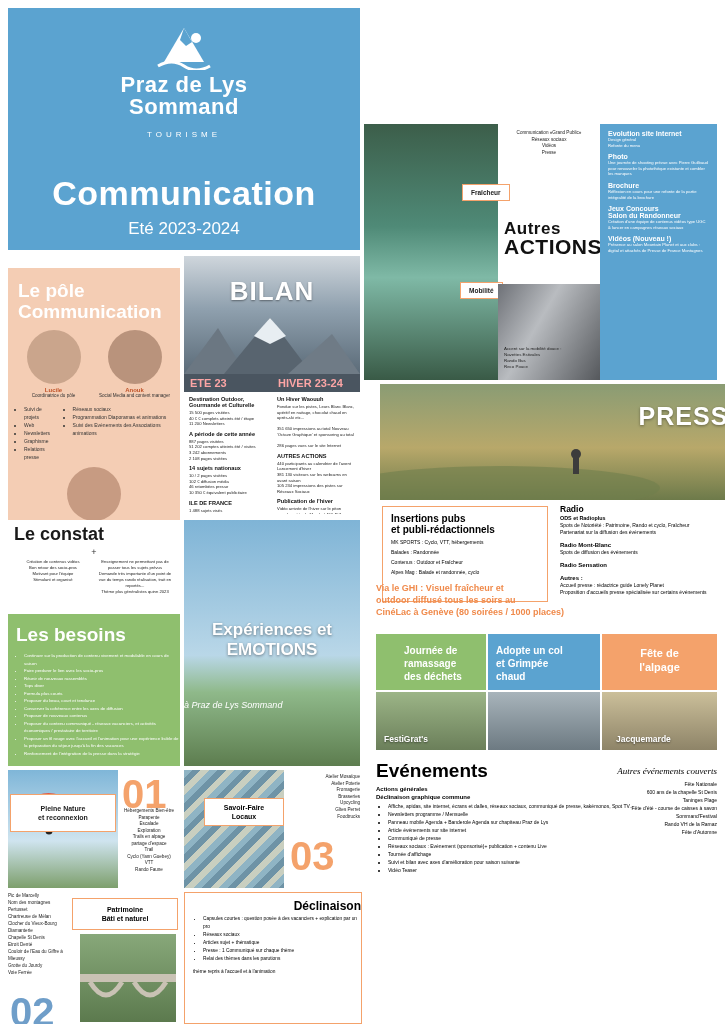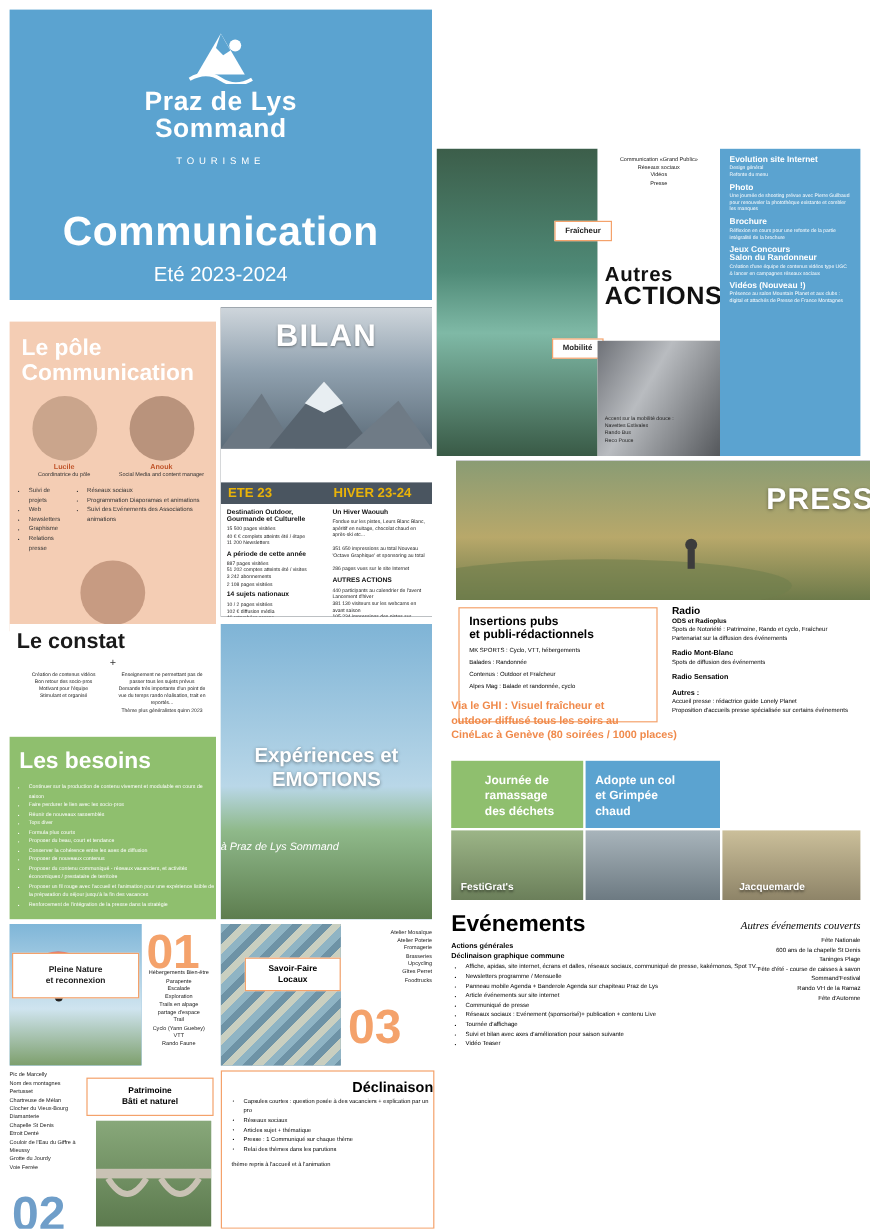--- a/index.html
+++ b/index.html
@@ -30,24 +30,24 @@
   .rl{font-size:4.6px;color:#333;line-height:6px;}
   .twocol{display:flex;padding:6px 8px 0 8px;gap:8px;}
   .twocol ul{margin:0;padding-left:8px;font-size:5px;line-height:8px;color:#333;}
   .solo{padding-top:6px;text-align:center;}
   .solo .ava{margin:0 auto;}
   .polefoot{font-size:4.4px;color:#444;padding:4px 10px;line-height:6px;text-align:center;}
 
   
   .bilan{position:absolute;left:176px;top:248px;width:176px;height:258px;overflow:hidden;background:#2f3a44;}
   .bilan .sky{position:absolute;left:0;top:0;width:100%;height:118px;background:linear-gradient(#cfd6dc,#8fa0ae 45%,#5b6b78);}
-  .bilanword{position:absolute;left:0;top:8px;width:100%;text-align:center;color:#fff;font-size:26px;font-weight:bold;letter-spacing:1px;text-shadow:0 1px 2px rgba(0,0,0,.4);}
+  .bilanword{position:absolute;left:0;top:20px;width:100%;text-align:center;color:#fff;font-size:26px;font-weight:bold;letter-spacing:1px;text-shadow:0 1px 2px rgba(0,0,0,.4);}
   .bilan .peaks{position:absolute;top:56px;left:0;width:100%;height:62px;}
   .bilanlow{position:absolute;left:0;top:118px;width:100%;height:140px;background:#fff;}
-  .bl-hd{display:flex;color:#eab308;background:#4a5560;margin-top:28px;}
+  .bl-hd{display:flex;color:#fca5a5;background:#4a5560;}
   .bl-hd div{width:50%;font-size:11px;font-weight:bold;padding:3px 6px;}
   .bl-body{display:flex;}
   .bl-body .c{width:50%;padding:4px 5px;}
   .bl-body h4{margin:0 0 2px 0;font-size:5.6px;font-weight:bold;color:#111;}
   .bl-body p{margin:0 0 4px 0;font-size:4.2px;line-height:5.6px;color:#222;}
 
   
   .constat{position:absolute;left:0;top:512px;width:172px;height:92px;background:#fff;}
   .constat h2{margin:0;padding:4px 0 2px 6px;font-size:18px;font-weight:bold;color:#1a1a1a;}
   .plusrow{display:flex;gap:4px;padding:2px 6px;}
@@ -465,20 +465,22 @@
 CinéLac à Genève (80 soirées / 1000 places)</div>
     </div>
 
     <div class="tiles">
       <div class="tile t-green" style="white-space:pre-line;padding-left:28px;">Journée de
 ramassage
 des déchets</div>
       <div class="tile t-blue" style="white-space:pre-line;">Adopte un col
 et Grimpée
 chaud</div>
+      <div class="tile t-orange" style="white-space:pre-line;">Fête de
+l'alpage</div>
       <div class="ph ph1"></div>
       <div class="ph ph2"></div>
       <div class="ph ph3"></div>
       <div class="cap cap1">FestiGrat's</div>
       <div class="cap cap2">Jacquemarde</div>
     </div>
 
     <div class="evt">
       <h2>Evénements</h2>
       <div class="sec">Actions générales</div>

